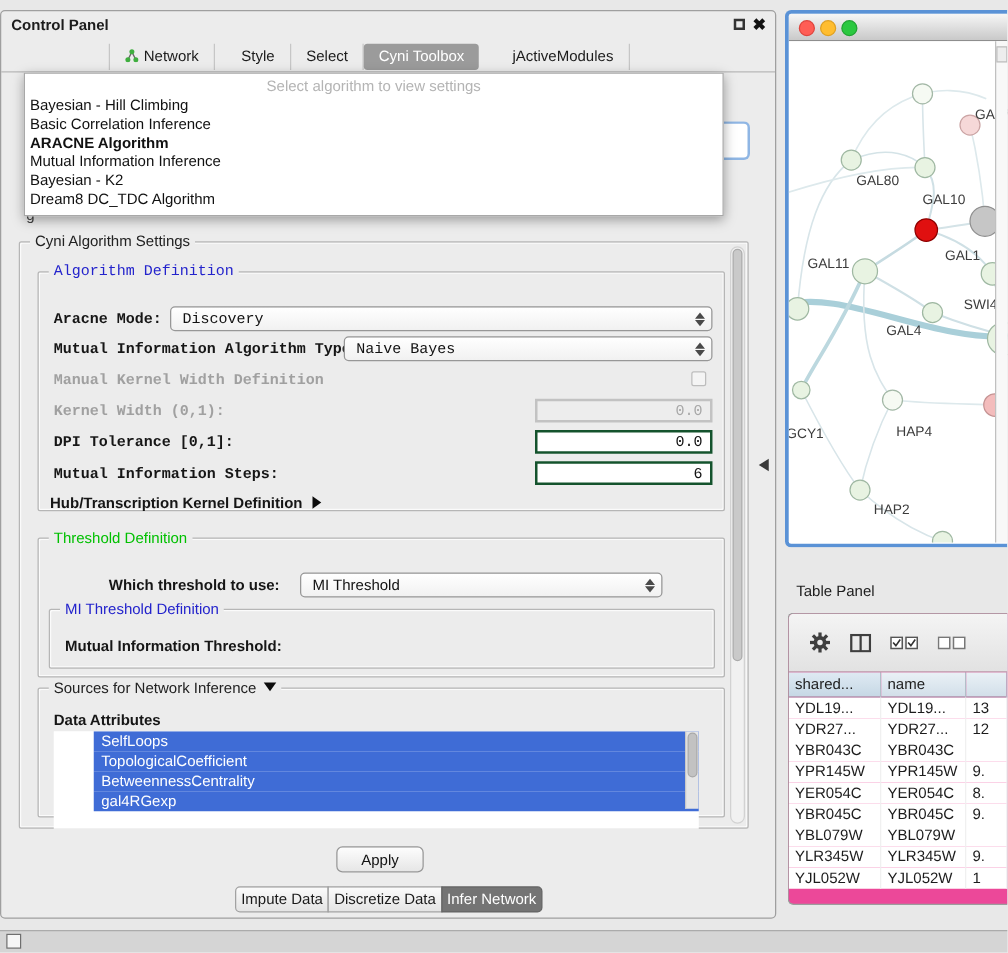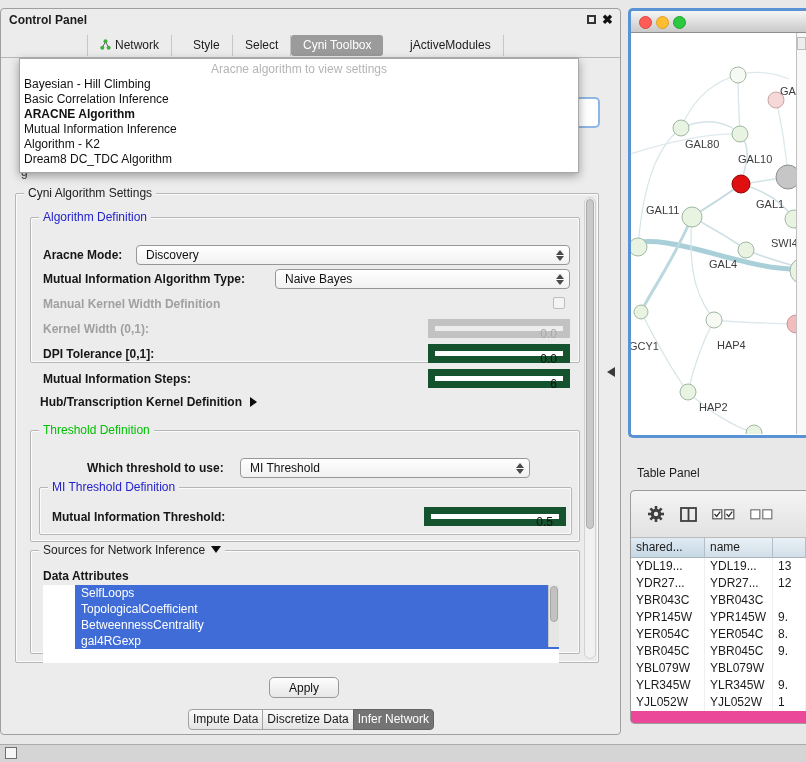--- a/index.html
+++ b/index.html
@@ -42,38 +42,38 @@
   .lbl{position:absolute;font-size:12px;font-weight:bold;color:#161616;white-space:nowrap;}
   .lbl.gray{color:#a0a0a0;}
 
   .combo{position:absolute;height:20px;background:linear-gradient(#ffffff,#f1f1f1);
     border:1px solid #979797;border-radius:4px;font-size:12px;line-height:18px;padding-left:9px;color:#111;}
   .combo .arrows{position:absolute;right:5px;top:3px;width:8px;}
   .combo .arrows i{display:block;width:0;height:0;margin:1px auto;}
   .combo .arrows .up{border-left:4px solid transparent;border-right:4px solid transparent;border-bottom:5px solid #4a4a4a;}
   .combo .arrows .dn{border-left:4px solid transparent;border-right:4px solid transparent;border-top:5px solid #4a4a4a;}
 
-  .field{position:absolute;height:19px;background:#fff;border:7px solid #14532d;
+  .field{position:absolute;height:19px;background:#fff;border:2px solid #14532d;
     font-size:12px;line-height:17px;text-align:right;padding-right:6px;color:#111;}
   .field.disabled{background:#ededed;border-color:#c2c2c2;color:#a8a8a8;}
 
   .checkbox{position:absolute;width:12px;height:12px;background:#f4f4f4;border:1px solid #bdbdbd;border-radius:2px;}
 
   .tri-right{display:inline-block;width:0;height:0;border-top:5px solid transparent;
     border-bottom:5px solid transparent;border-left:7px solid #0c0c0c;margin-left:8px;vertical-align:-1px;}
   .tri-down{display:inline-block;width:0;height:0;border-left:5px solid transparent;
     border-right:5px solid transparent;border-top:7px solid #0c0c0c;margin-left:6px;vertical-align:1px;}
 
   #settings-group{left:14px;top:184px;width:584px;height:470px;}
   #settings-scroll{position:absolute;right:2px;top:3px;width:12px;height:462px;background:#f1f1f1;
     border:1px solid #d2d2d2;border-radius:6px;}
   #settings-thumb{position:absolute;left:1px;top:1px;width:8px;height:330px;background:#c9c9c9;
     border:1px solid #ababab;border-radius:5px;}
 
-  #algdef-group{left:14px;top:23px;width:550px;height:146px;}
+  #algdef-group{left:14px;top:23px;width:550px;height:192px;font-family:Liberation Mono, monospace;}
   #thr-group{left:14px;top:236px;width:550px;height:112px;}
   #mi-group{left:8px;top:56px;width:533px;height:48px;}
   #src-group{left:14px;top:356px;width:550px;height:104px;}
 
   #hub-row{position:absolute;left:24px;top:201px;font-size:12px;font-weight:bold;color:#161616;white-space:nowrap;}
 
   #attr-list{position:absolute;left:12px;top:34px;width:516px;height:78px;background:#fff;overflow:hidden;padding-left:32px;}
   .attr-item{width:505px;height:16px;line-height:16px;background:#3f6cd6;color:#fff;font-size:12px;padding-left:6px;white-space:nowrap;}
   #attr-scroll{position:absolute;right:0;top:0;width:11px;height:62px;background:#e6e6e6;border-left:1px solid #c8c8c8;}
   #attr-thumb{position:absolute;left:1px;top:1px;width:8px;height:36px;background:#c2c2c2;border:1px solid #a8a8a8;border-radius:4px;}
@@ -157,26 +157,26 @@
     </div>
     <div class="tab" style="left:397px">
       <span>jActiveModules</span>
     </div>
   </div>
 
   <div id="combo-fragment"></div>
   <div id="hidden-g">g</div>
 
   <div id="algo-popup">
-    <div class="ph">Aracne algorithm to view settings</div>
+    <div class="ph">Select algorithm to view settings</div>
     <div class="opt">Bayesian - Hill Climbing</div>
     <div class="opt">Basic Correlation Inference</div>
     <div class="opt sel">ARACNE Algorithm</div>
     <div class="opt">Mutual Information Inference</div>
-    <div class="opt">Algorithm - K2</div>
+    <div class="opt">Bayesian - K2</div>
     <div class="opt">Dream8 DC_TDC Algorithm</div>
   </div>
 
   <div class="group" id="settings-group">
     <div class="gtitle">Cyni Algorithm Settings</div>
 
     <div id="settings-scroll">
       <div id="settings-thumb"></div>
     </div>
 
@@ -226,21 +226,20 @@
         <span>MI Threshold</span>
         <span class="arrows">
             <i class="up"></i>
             <i class="dn"></i>
           </span>
       </div>
 
       <div class="group" id="mi-group">
         <div class="gtitle blue">MI Threshold Definition</div>
         <div class="lbl" style="left:12px;top:22px">Mutual Information Threshold:</div>
-        <div class="field" style="left:384px;top:19px;width:142px">0.5</div>
       </div>
     </div>
 
     <div class="group" id="src-group">
       <div class="gtitle">
         <span>Sources for Network Inference</span><i class="tri-down"></i>
       </div>
       <div class="lbl" style="left:12px;top:18px">Data Attributes</div>
       <div id="attr-list">
         <div class="attr-item">SelfLoops</div>

